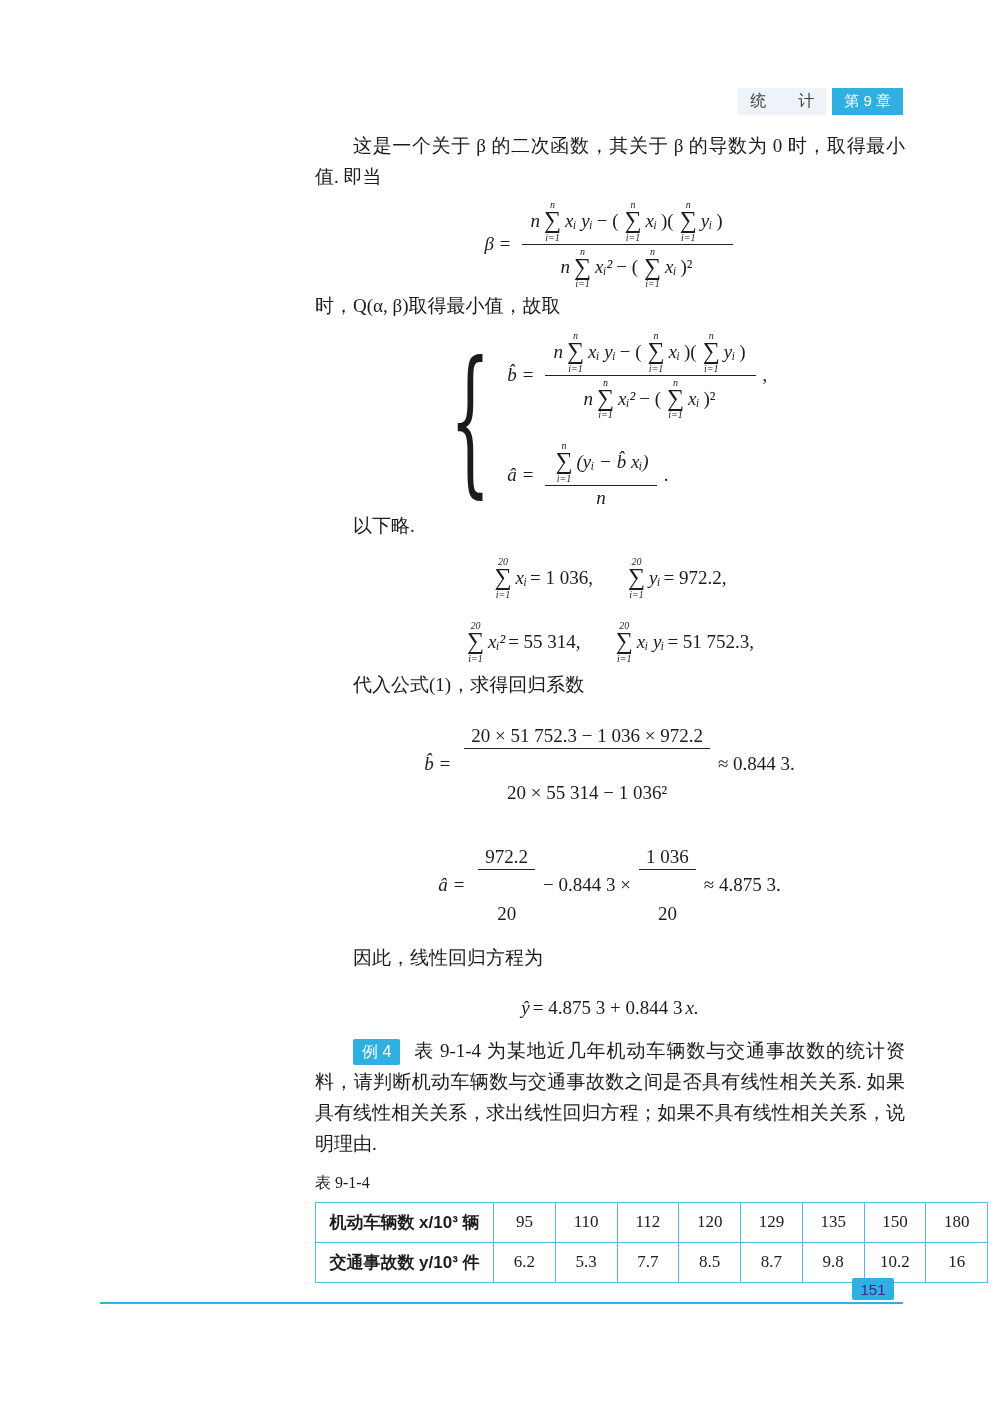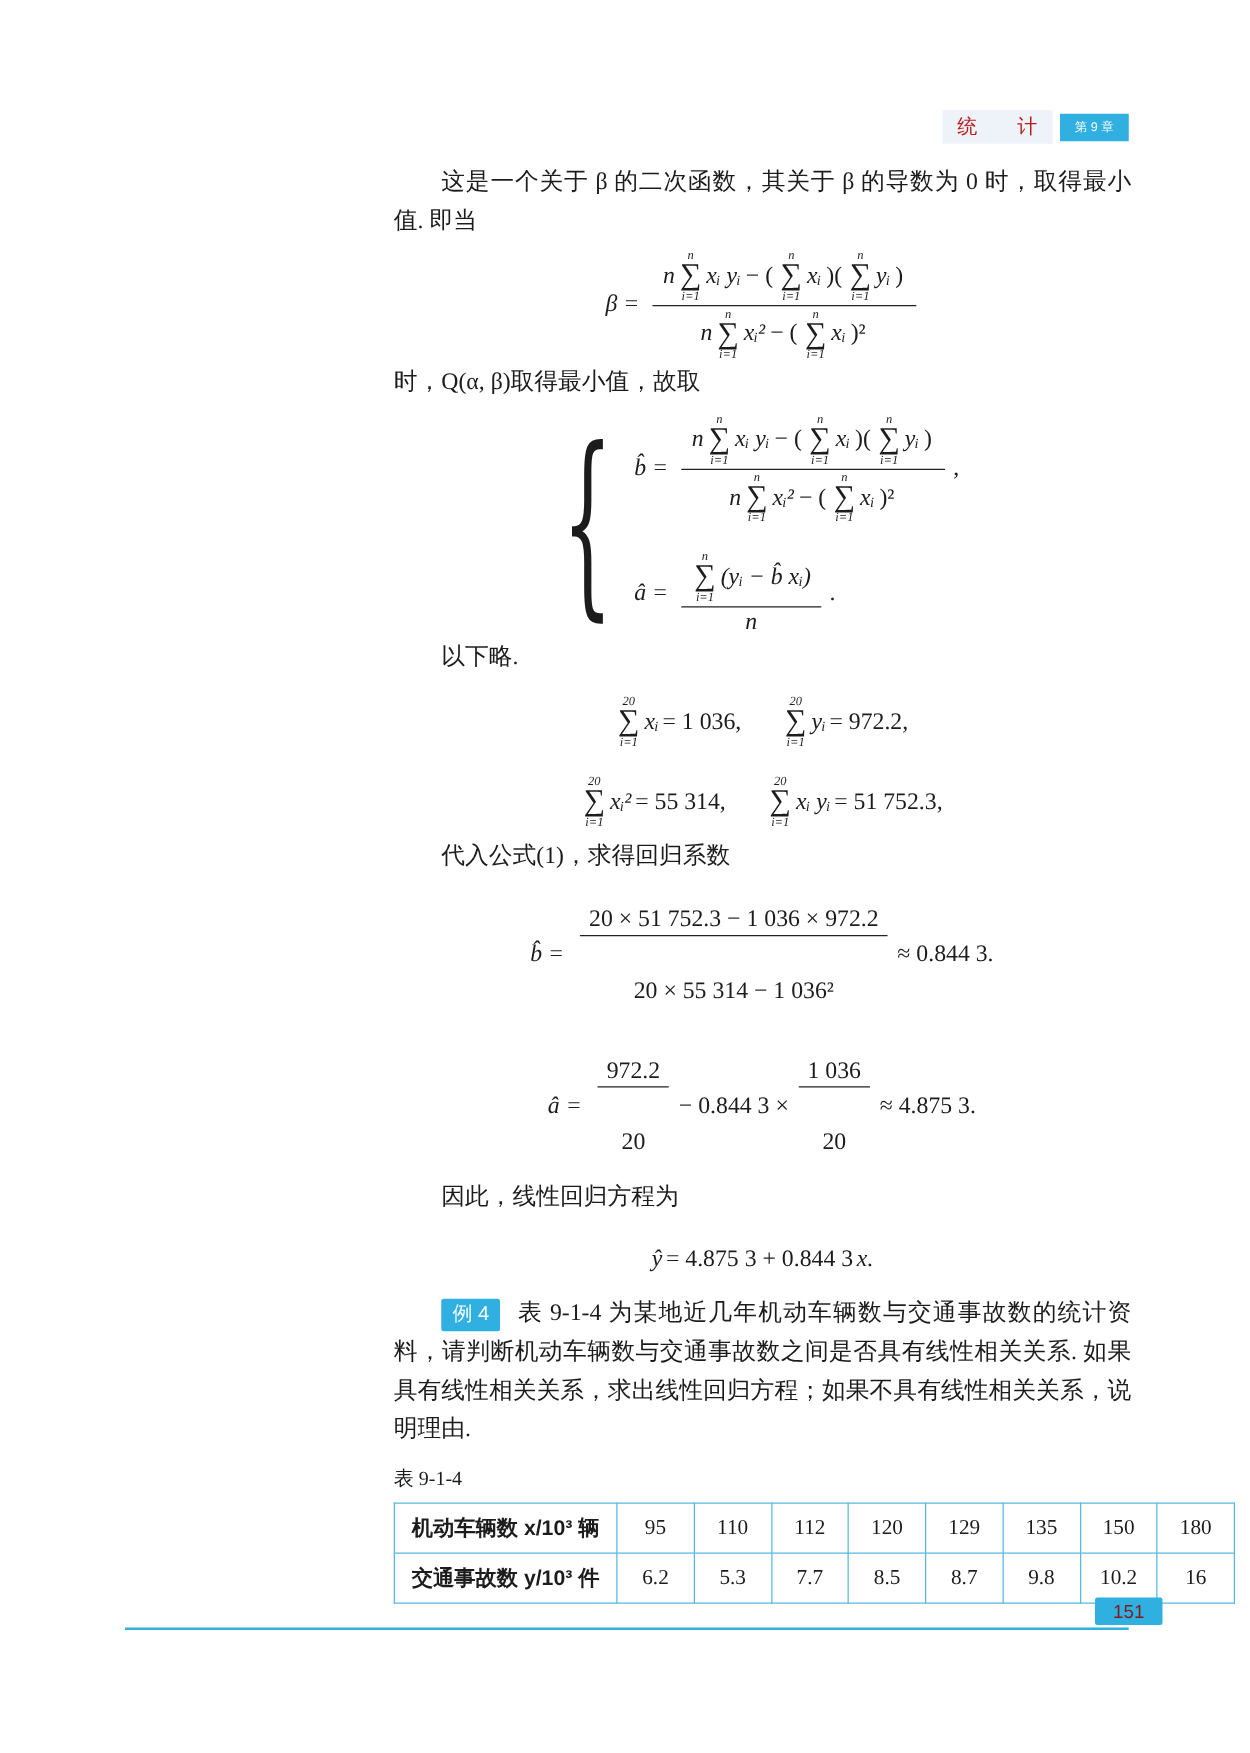--- a/index.html
+++ b/index.html
@@ -3,23 +3,23 @@
 <meta charset="utf-8">
 <style>
   :root { --accent:#2fb0e0; }
   * { box-sizing:border-box; }
   html,body { margin:0; padding:0; background:#ffffff; }
   .page { position:relative; width:1000px; height:1402px; background:#ffffff;
           font-family:"Liberation Serif","DejaVu Serif",serif; color:#1c1c1c; overflow:hidden; }
 
   
   .header { position:absolute; top:88px; right:97px; display:flex; align-items:center; }
-  .header .section { background:#edf3f8; color:#b91c1c; font-size:16px; padding:3px 12px;
+  .header .section { background:#edf3f8; color:#404040; font-size:16px; padding:3px 12px;
                      white-space:pre; font-family:"Liberation Sans",sans-serif; }
-  .header .chapter { background:var(--accent); color:#fff; font-size:10px; padding:4px 12px;
+  .header .chapter { background:var(--accent); color:#fff; font-size:15px; padding:4px 12px;
                      margin-left:6px; font-family:"Liberation Sans",sans-serif; }
 
   
   .content { position:absolute; left:315px; top:130px; width:590px; }
   p.text { font-size:19px; line-height:31px; margin:0; text-align:justify; }
   .indent { text-indent:38px; }
 
   
   .formula-row { display:flex; justify-content:center; align-items:center;
                  font-family:"Liberation Serif",serif; font-size:19px; }
@@ -58,24 +58,24 @@
   
   .tbl-caption { font-size:16px; }
   table.data { border-collapse:collapse; width:673px; table-layout:fixed; }
   table.data td { border:1px solid #56b9de; text-align:center; font-size:17px;
                   height:40px; padding:0 3px; }
   td.lbl { font-family:"Liberation Sans",sans-serif; font-weight:bold; font-size:15.5px; }
 
   
   .footer-line { position:absolute; left:100px; top:1302px; width:803px; height:2px;
                  background:var(--accent); }
-  .page-badge { position:absolute; left:852px; top:1278px; width:54px; height:22px;
-                background:var(--accent); color:#7f1d1d; font-size:15px;
+  .page-badge { position:absolute; left:852px; top:1278px; width:42px; height:22px;
+                background:var(--accent); color:#4c1d95; font-size:15px;
                 font-family:"Liberation Sans",sans-serif; display:flex; align-items:center;
-                justify-content:center; border-radius:2px;margin-left:24px; }
+                justify-content:center; border-radius:2px; }
 
   
   .m-beta { margin-top:6px; }
   .m-p2   { margin-top:6px; }
   .m-sys  { margin-top:8px; }
   .m-p3   { margin-top:10px; }
   .m-ex3  { margin-top:26px; }
   .m-sol  { margin-top:8px; }
   .m-s1   { margin-top:10px; }
   .m-s2   { margin-top:10px; }

